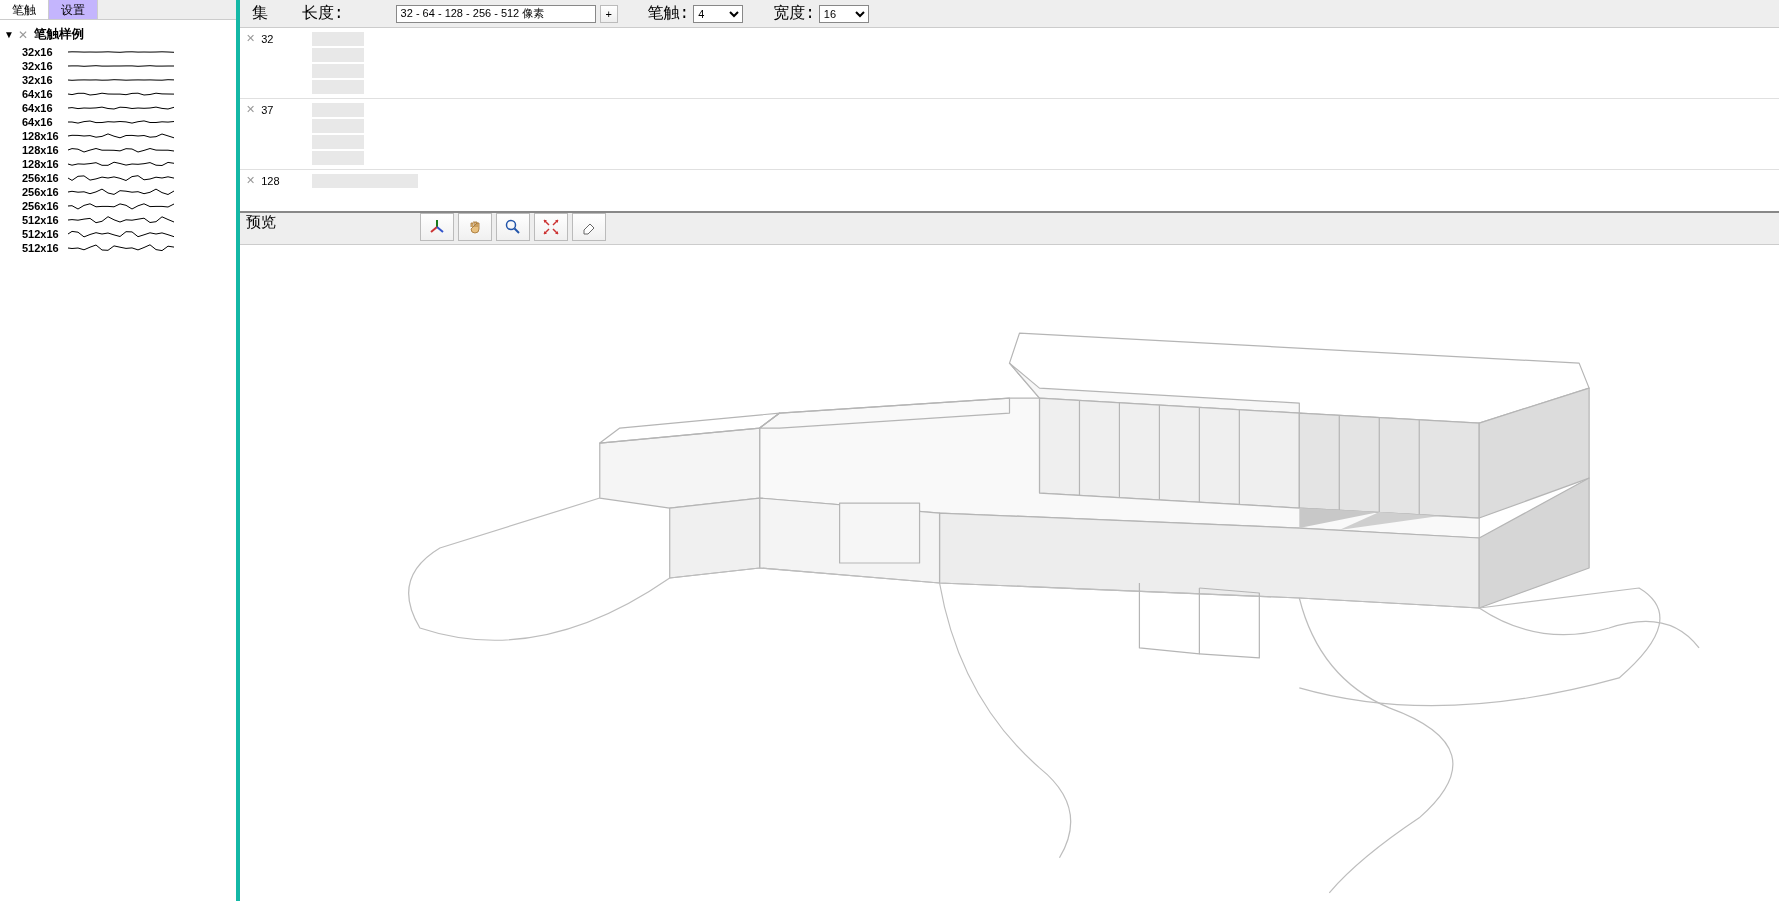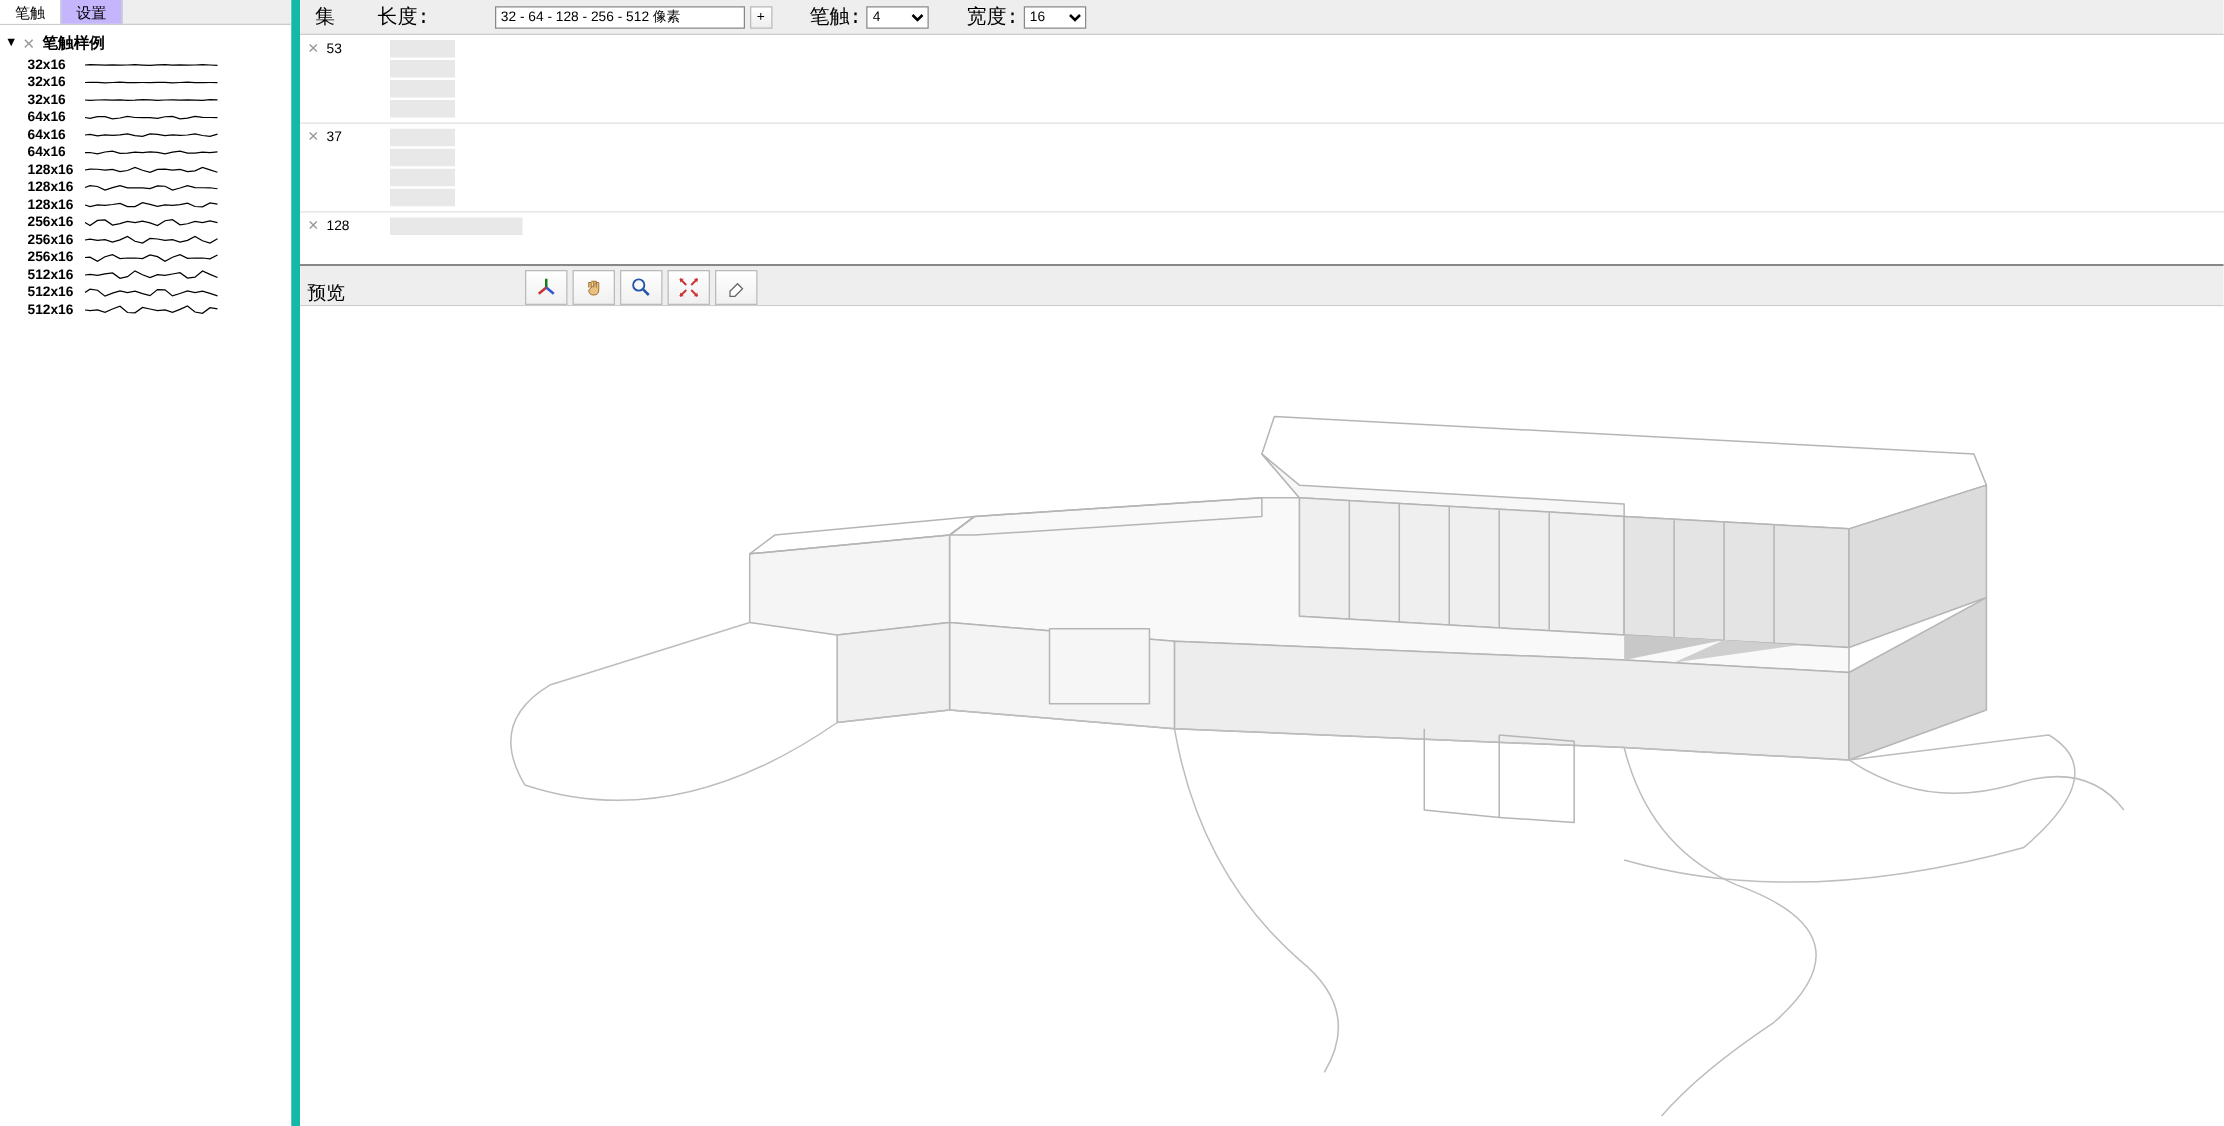--- a/index.html
+++ b/index.html
@@ -11,21 +11,21 @@
   width: 1779px;
   height: 901px;
   overflow: hidden;
   display: flex;
   flex-direction: column;
 }
 .main-layout { display: flex; flex: 1; min-height: 0; }
 .sidebar {
   width: 240px;
   background: #fff;
-  border-right: 7px solid #14b8a6;
+  border-right: 4px solid #14b8a6;
   overflow: auto;
 }
 .sidebar-tabs {
   display: flex;
   background: #eee;
   border-bottom: 1px solid #ccc;
   height: 20px;
 }
 .sidebar-tab {
   padding: 2px 12px;
@@ -116,21 +116,21 @@
 }
 .set-label .x-icon { font-size: 11px; }
 .thumbs { display: flex; flex-direction: column; gap: 2px; margin-left: 6px; }
 .thumb {
   width: 52px; height: 14px;
   background: #e8e8e8;
 }
 .thumb.wide { width: 106px; }
 .preview-toolbar {
   display: flex;
-  align-items: flex-end;
+  align-items: flex-start;
   height: 32px;
   background: #eee;
   border-bottom: 1px solid #ccc;
   padding: 0 6px;
   gap: 4px;
 }
 .preview-title { font-size: 15px; margin-right: 140px; }
 .toolbtn {
   width: 34px; height: 28px;
   border: 1px solid #bbb;
@@ -277,21 +277,21 @@
         <select class="sel">
           <option>16</option>
         </select>
       </div>
     </div>
 
     <div class="set-area" id="set-area">
         <div class="set-row">
           <div class="set-label">
             <span class="x-icon">✕</span>
-            <span>53</span>
+            <span>32</span>
           </div>
           <div class="thumbs">
             <div class="thumb"></div>
             <div class="thumb"></div>
             <div class="thumb"></div>
             <div class="thumb"></div>
           </div>
         </div>
         <div class="set-row">
           <div class="set-label">

